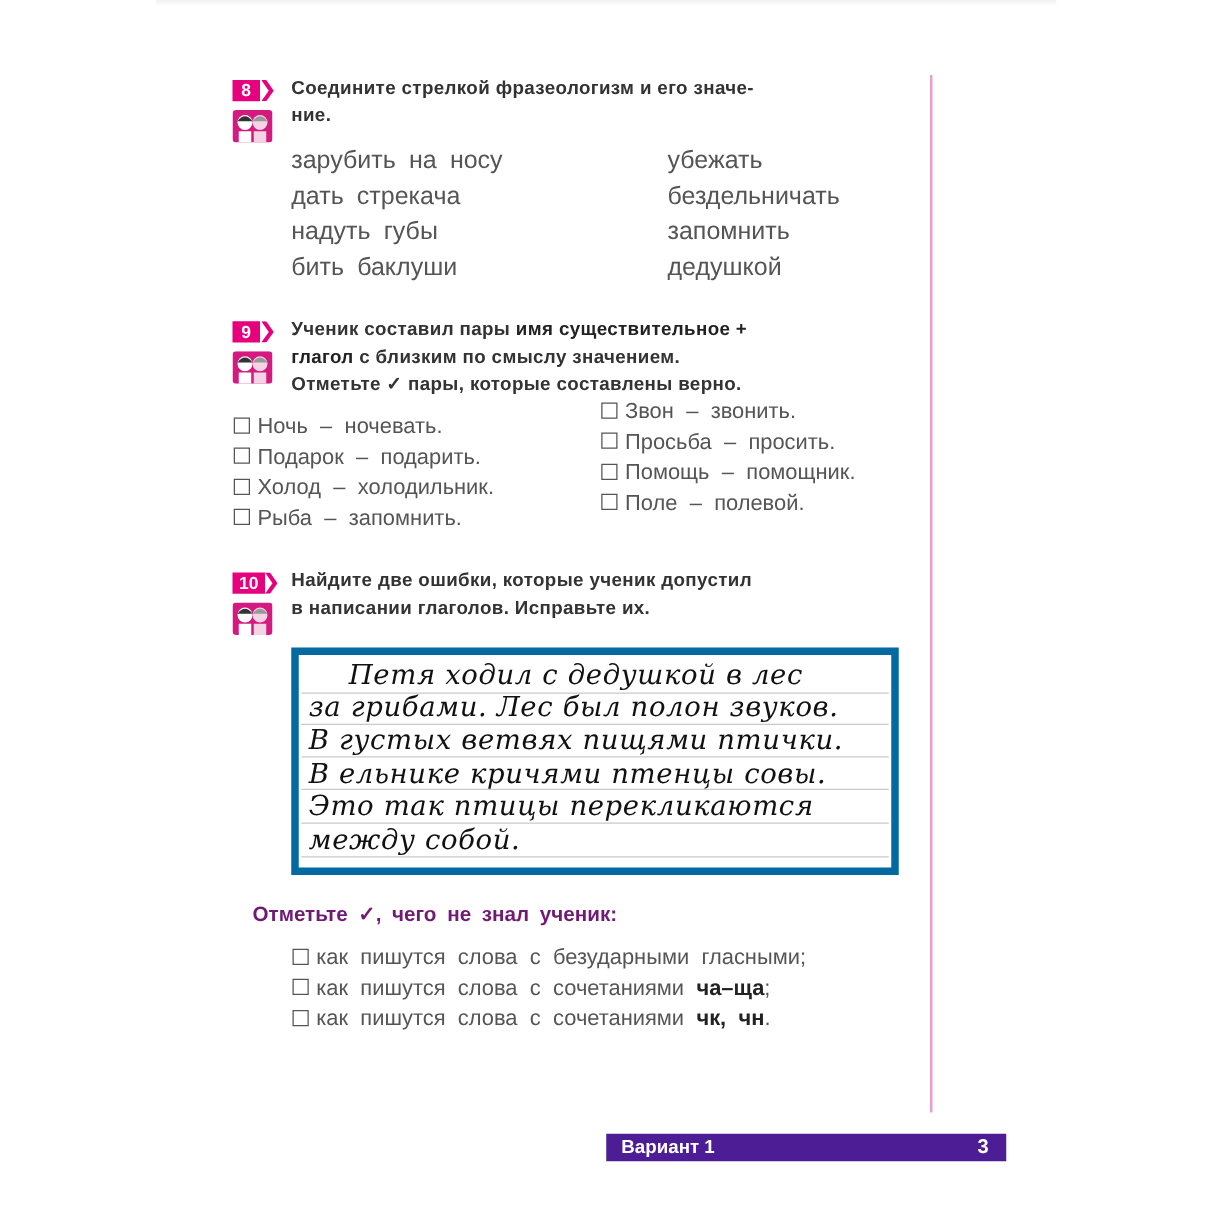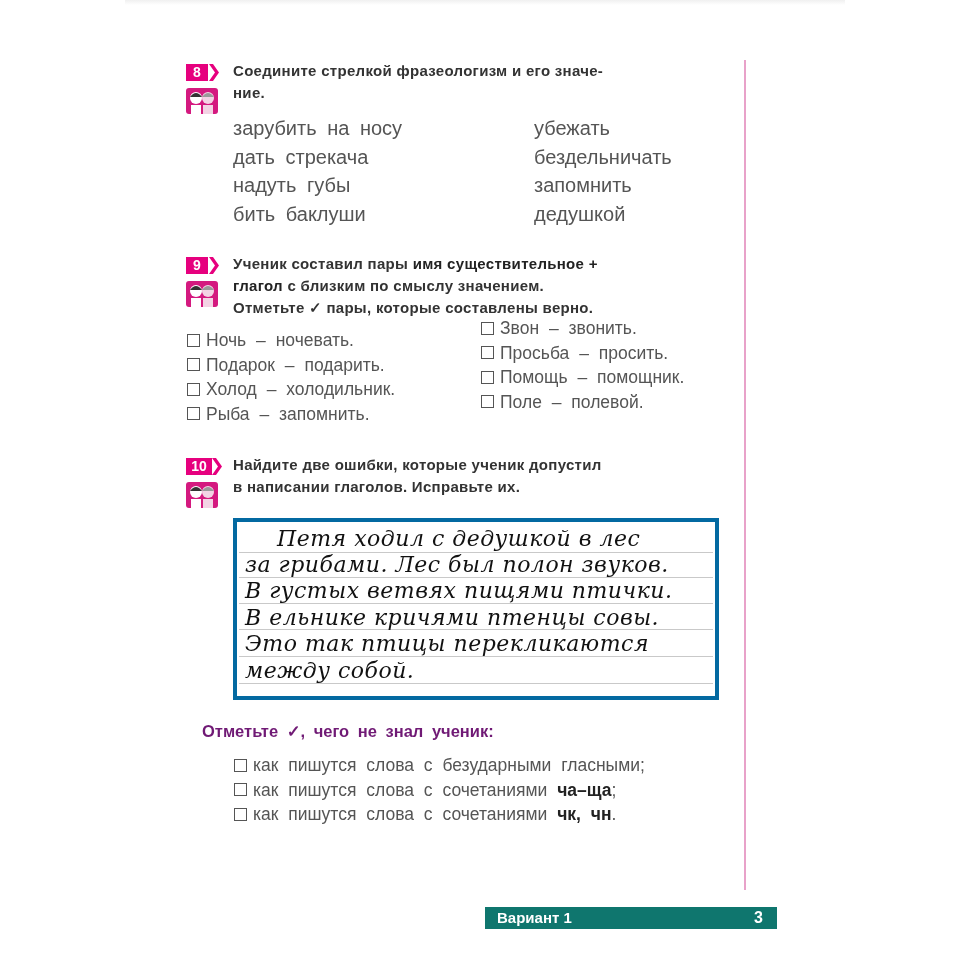--- a/index.html
+++ b/index.html
@@ -21,28 +21,28 @@
   .qtext b { font-weight:bold; color:#222; }
 
   .pairs { position:absolute; font-size:20px; color:#555; }
   .pairs div { height:28.5px; line-height:28.5px; word-spacing:5px; }
 
   .cb-list { position:absolute; font-size:17.5px; color:#555; }
   .cb-row { height:24.5px; line-height:24.5px; display:flex; align-items:center; word-spacing:5px; }
   .cb { width:13px; height:13px; border:1.5px solid #555; box-sizing:border-box; margin-right:6px; flex:none; background:#fff; }
 
   .hand-box { position:absolute; left:233px; top:518px; width:486px; height:182px;
-              border:4px solid #0369a1; box-sizing:border-box; background:#fff; }
+              border:6px solid #0369a1; box-sizing:border-box; background:#fff; }
   .hand-line { position:absolute; left:2px; right:2px; height:1px; background:#c9c9c9; }
   .hand-text { position:absolute; left:8px; font-family:"DejaVu Serif", serif; font-style:italic;
                font-size:22px; color:#111; white-space:nowrap; letter-spacing:0.5px; }
 
   .sub-q { position:absolute; left:202px; top:722px; font-size:16.5px; font-weight:bold; color:#701a75; word-spacing:4px; }
 
-  .footer { position:absolute; left:485px; top:907px; width:292px; height:22px; background:#0f766e; color:#fff;
+  .footer { position:absolute; left:485px; top:907px; width:320px; height:22px; background:#4c1d95; color:#fff;
             font-weight:bold; font-size:15px; line-height:22px; }
   .footer .variant { position:absolute; left:12px; }
   .footer .page { position:absolute; right:14px; font-size:16px; }
 </style>
 </head>
 <body>
 
 <div class="top-shadow"></div>
 <div class="vline"></div>
 

